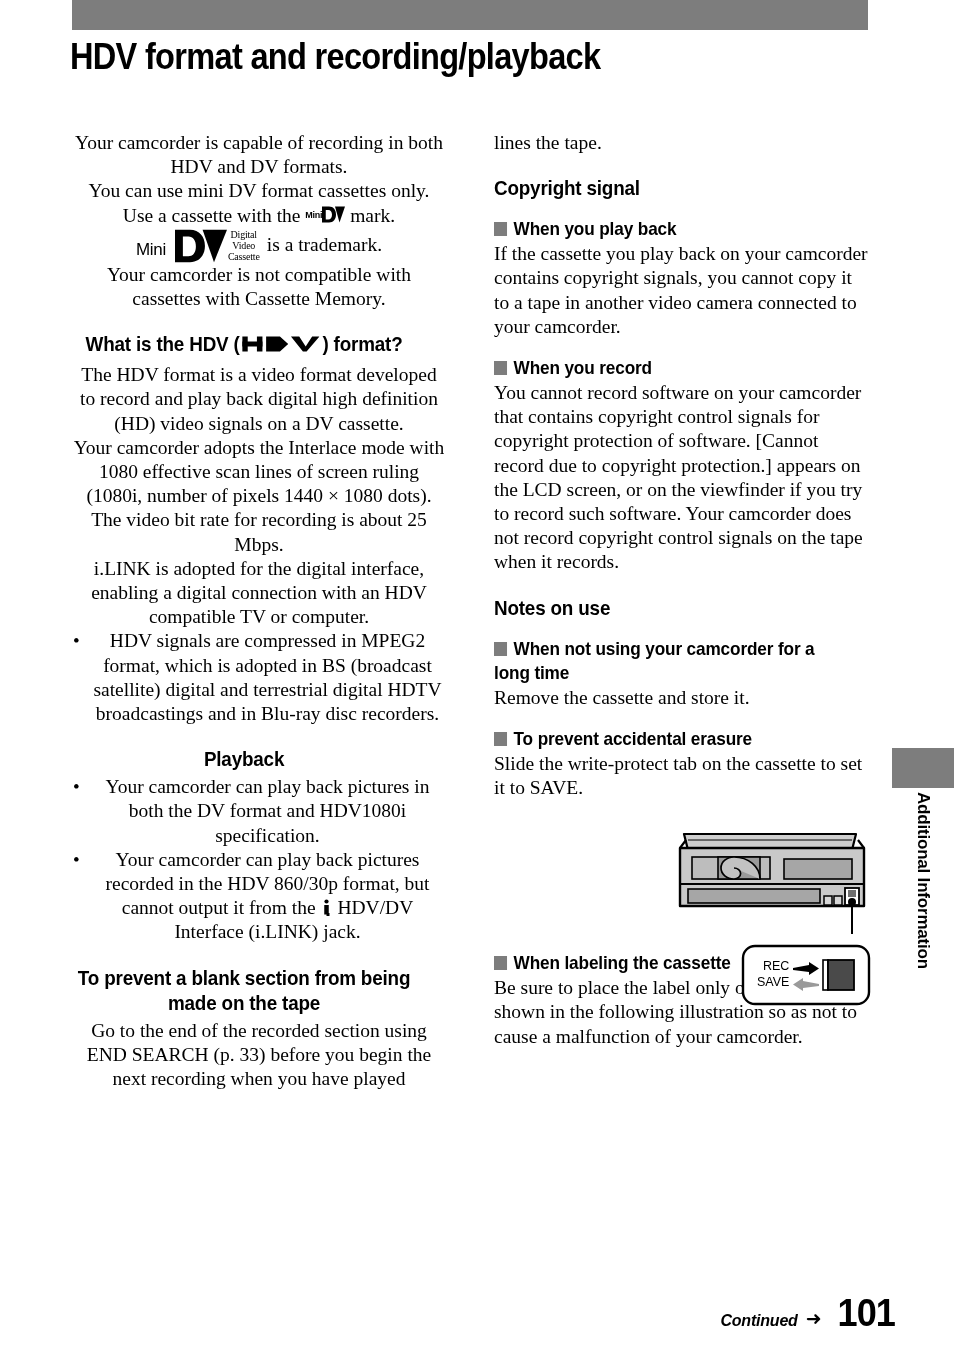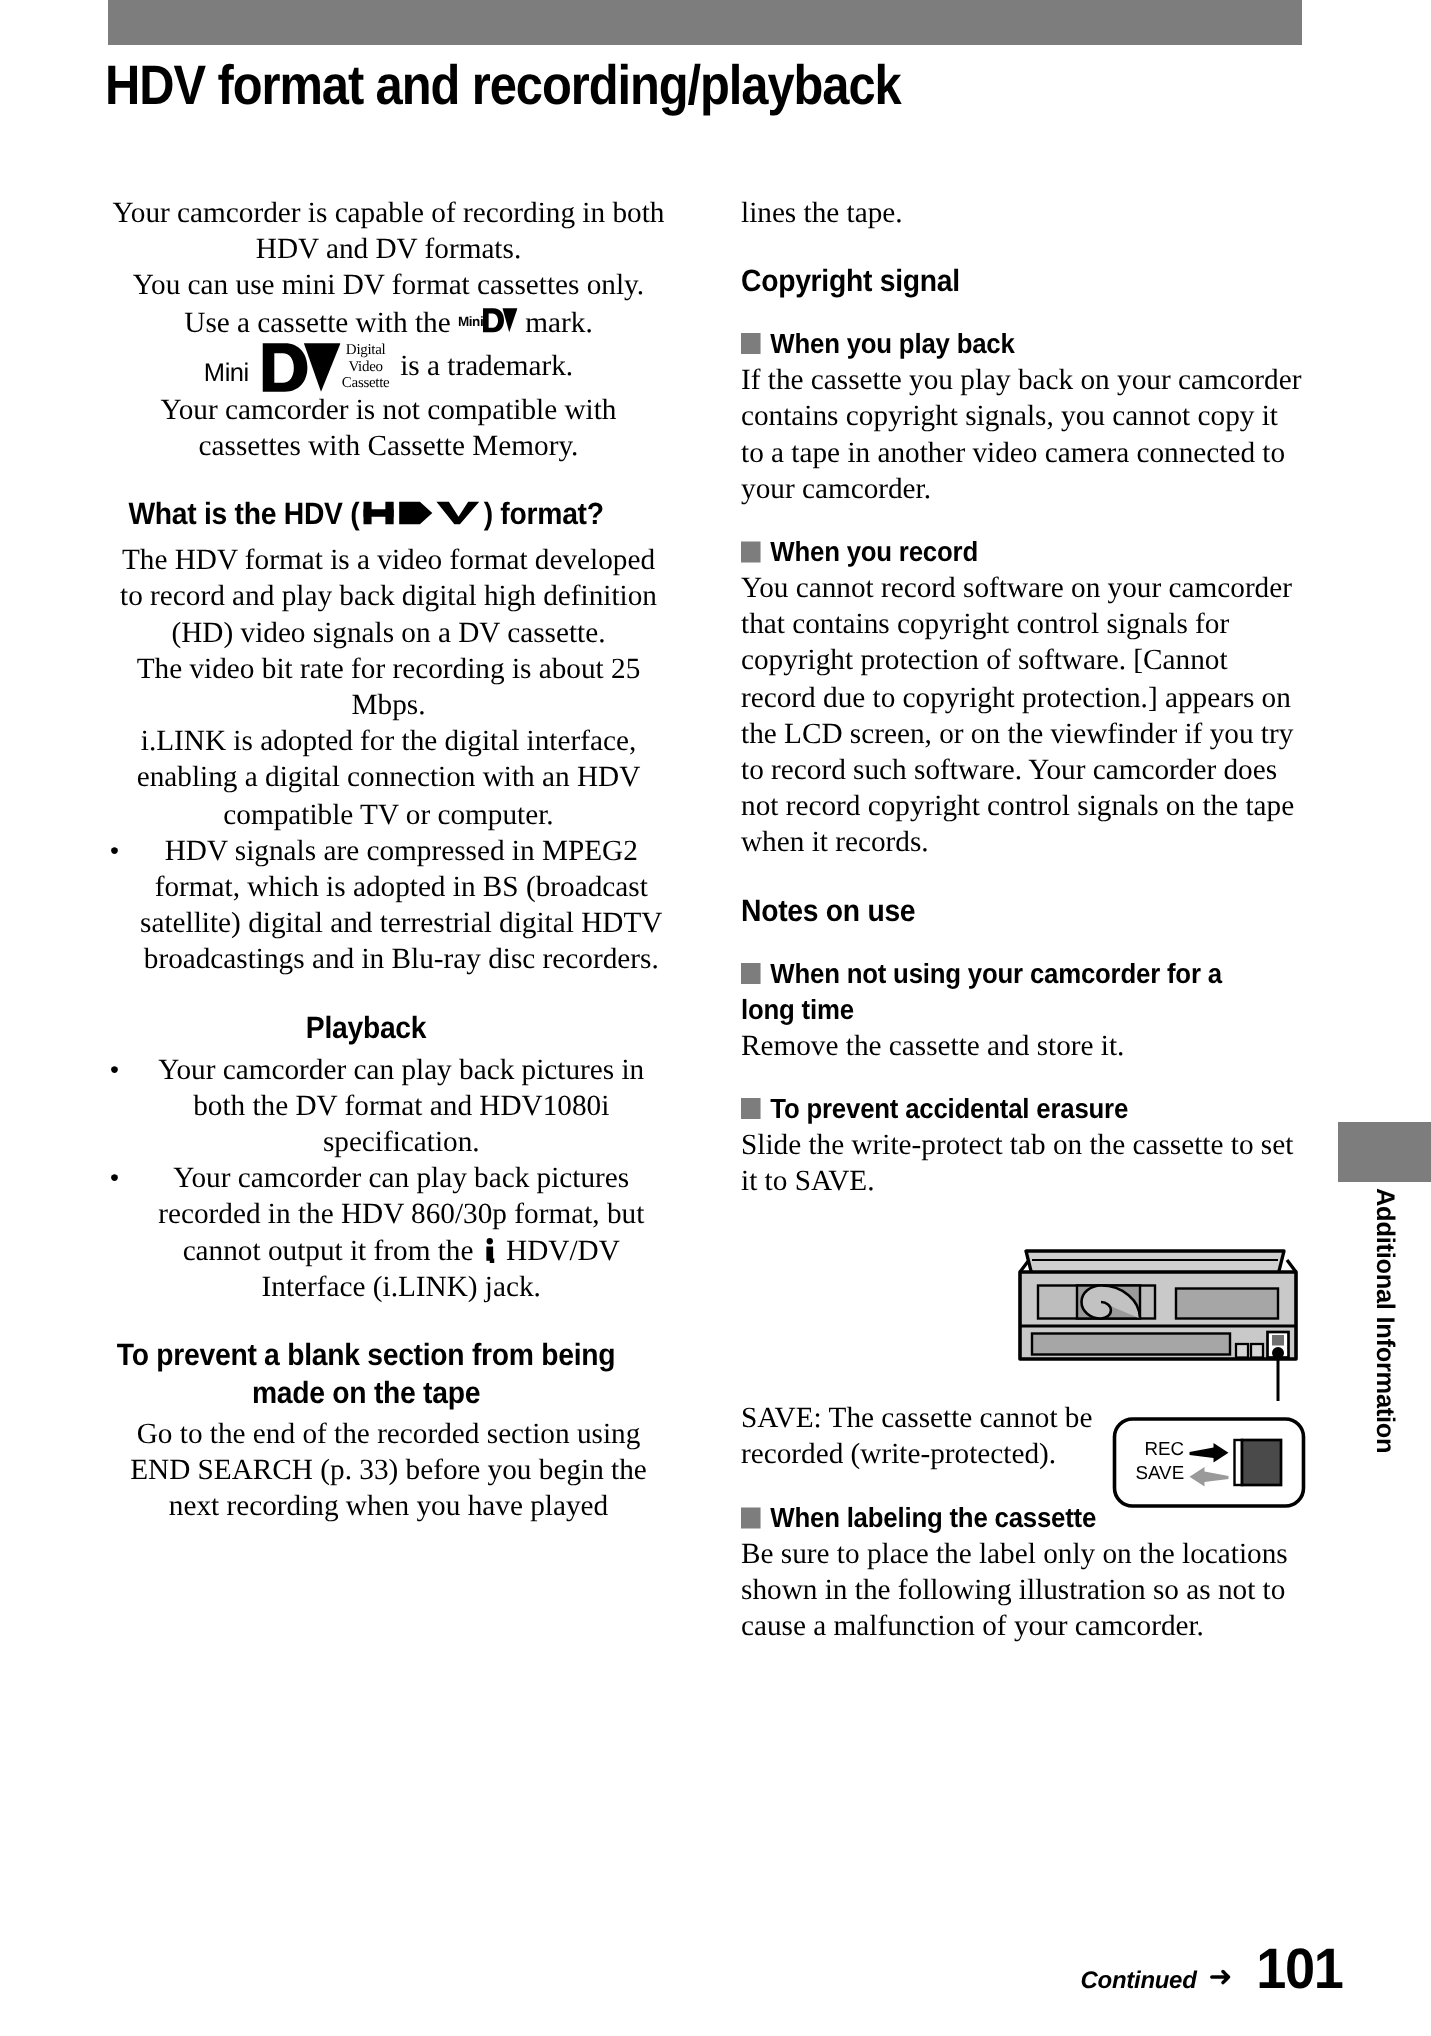--- a/index.html
+++ b/index.html
@@ -265,20 +265,21 @@
         <rect x="32" y="5" width="12" height="30" fill="#000"></rect>
 
         <path d="M52 5 h30 l18 15 l-18 15 h-30 Z M64 15 h14 l6 5 l-6 5 h-14 Z" fill="#000"></path>
 
         <path d="M106 5 h18 l14 20 l14 -20 h16 l-28 30 h-8 Z" fill="#000"></path>
       </svg>
     </span><span>) format?</span>
   </div>
 
   <p class="para">The HDV format is a video format developed to record and play back digital high definition (HD) video signals on a DV cassette.</p>
+  <p class="para">Your camcorder adopts the Interlace mode with 1080 effective scan lines of screen ruling (1080i, number of pixels 1440 × 1080 dots).</p>
   <p class="para">The video bit rate for recording is about 25 Mbps.</p>
   <p class="para">i.LINK is adopted for the digital interface, enabling a digital connection with an HDV compatible TV or computer.</p>
   <ul class="bl">
     <li>HDV signals are compressed in MPEG2 format, which is adopted in BS (broadcast satellite) digital and terrestrial digital HDTV broadcastings and in Blu-ray disc recorders.</li>
   </ul>
 
   <div class="h-sec">Playback</div>
   <ul class="bl">
     <li>Your camcorder can play back pictures in both the DV format and HDV1080i specification.</li>
     <li>
@@ -319,21 +320,20 @@
   </div>
   <p class="para">Remove the cassette and store it.</p>
 
   <div class="h-sub">
     <span class="sqbullet"></span><span>To prevent accidental erasure</span>
   </div>
   <p class="para">Slide the write-protect tab on the cassette to set it to SAVE.</p>
 
   <div style="height:134px;"></div>
 
-  <p class="para" style="width:248px;">SAVE: The cassette cannot be recorded (write-protected).</p>
 
   <div class="h-sub">
     <span class="sqbullet"></span><span>When labeling the cassette</span>
   </div>
   <p class="para">Be sure to place the label only on the locations shown in the following illustration so as not to cause a malfunction of your camcorder.</p>
 </div>
 
 <div class="figure-cassette">
   <svg width="200" height="110" viewBox="0 0 200 110">
 

